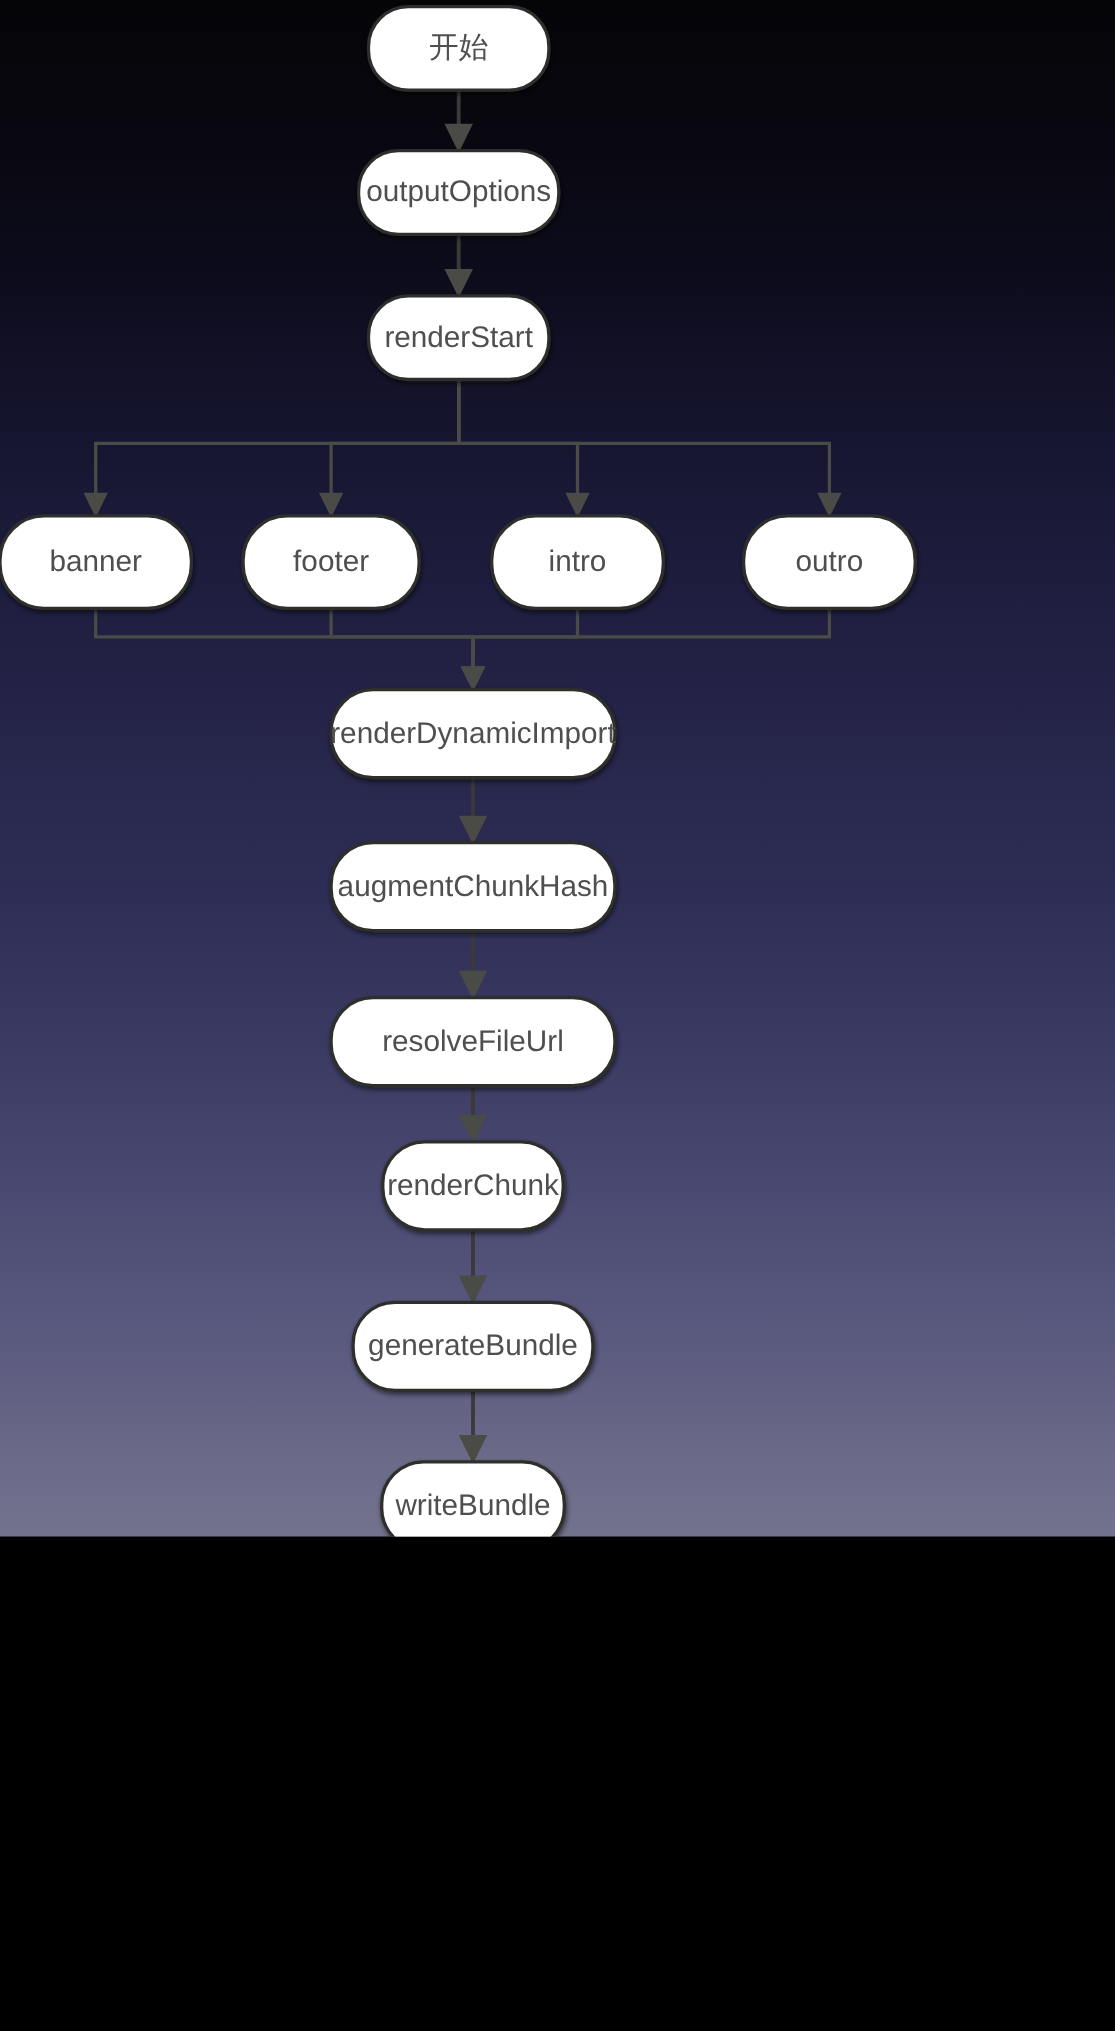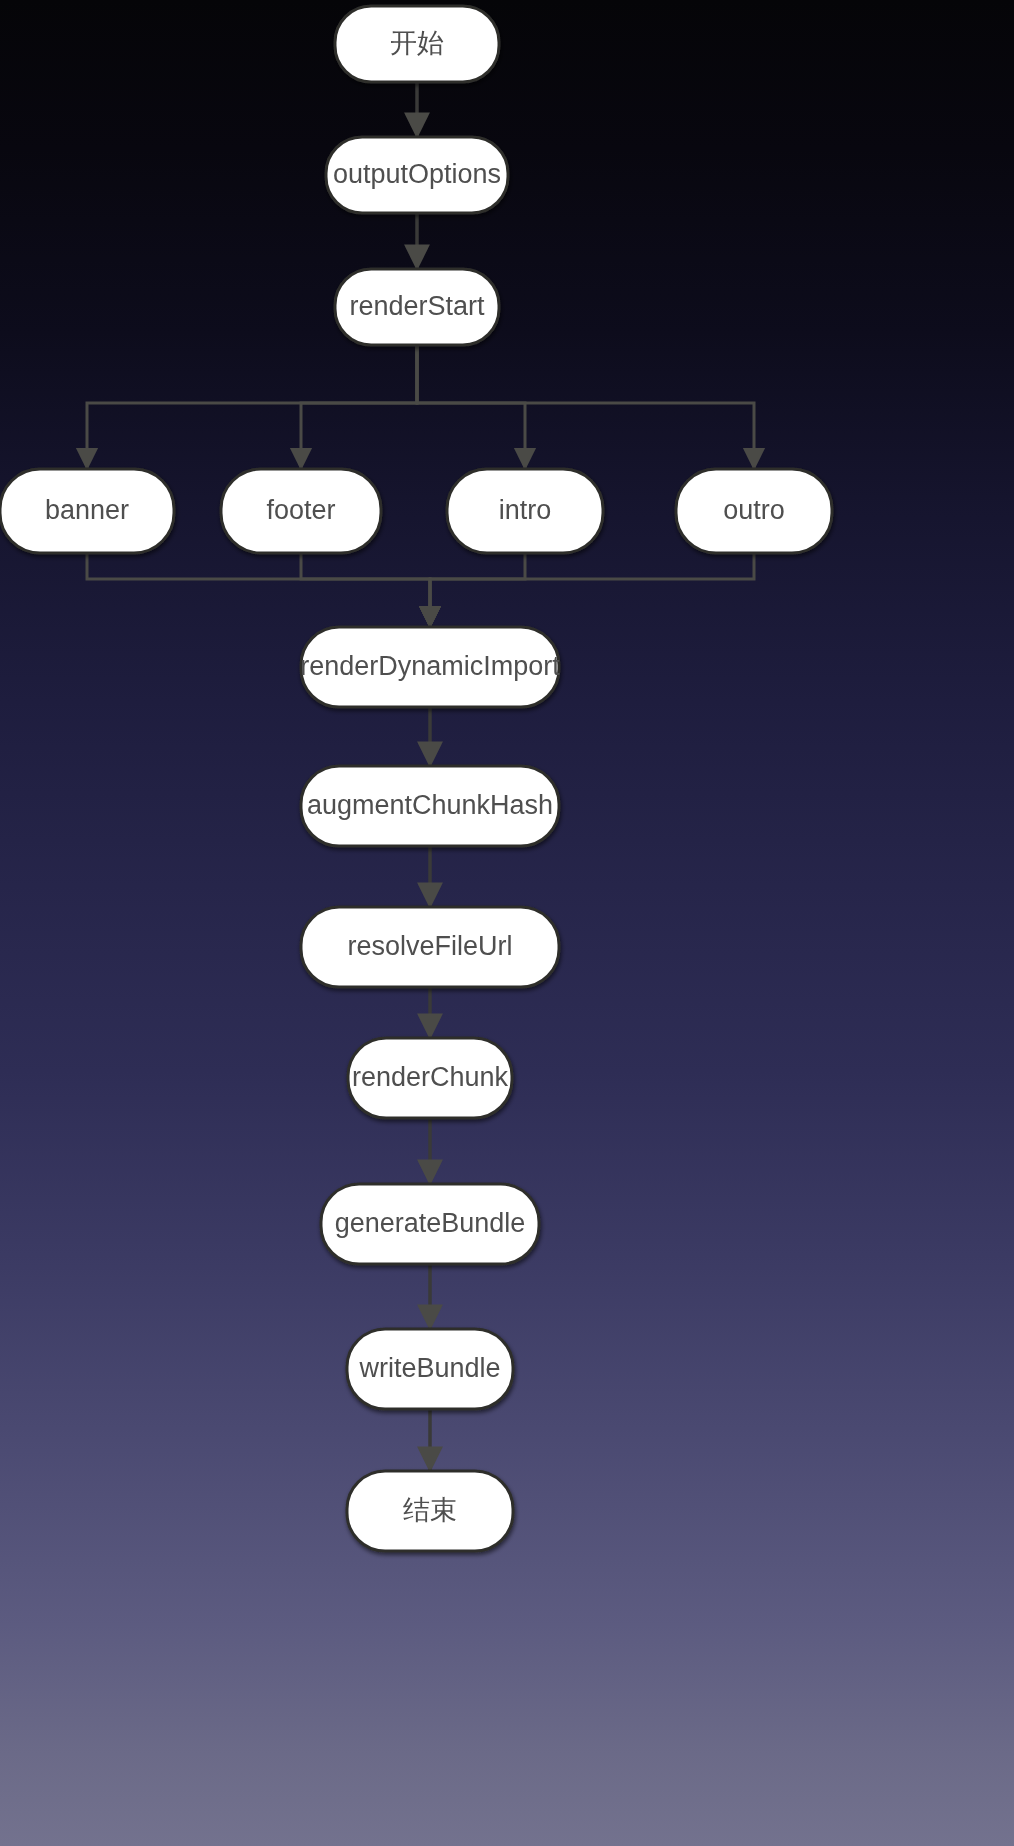--- a/index.html
+++ b/index.html
@@ -3,21 +3,21 @@
 <meta charset="utf-8">
 <style>
   html, body {
     margin: 0;
     padding: 0;
     background: #000;
   }
   #canvas {
     position: relative;
     width: 1014px;
-    height: 1846px;
+    height: 1397px;
     overflow: hidden;
     background: linear-gradient(to bottom,
         #050508 0%,
         #08070f 8%,
         #0d0c1c 18%,
         #16152f 28%,
         #1e1d3e 38%,
         #26254a 48%,
         #2e2d55 58%,
         #3b3a63 68%,

